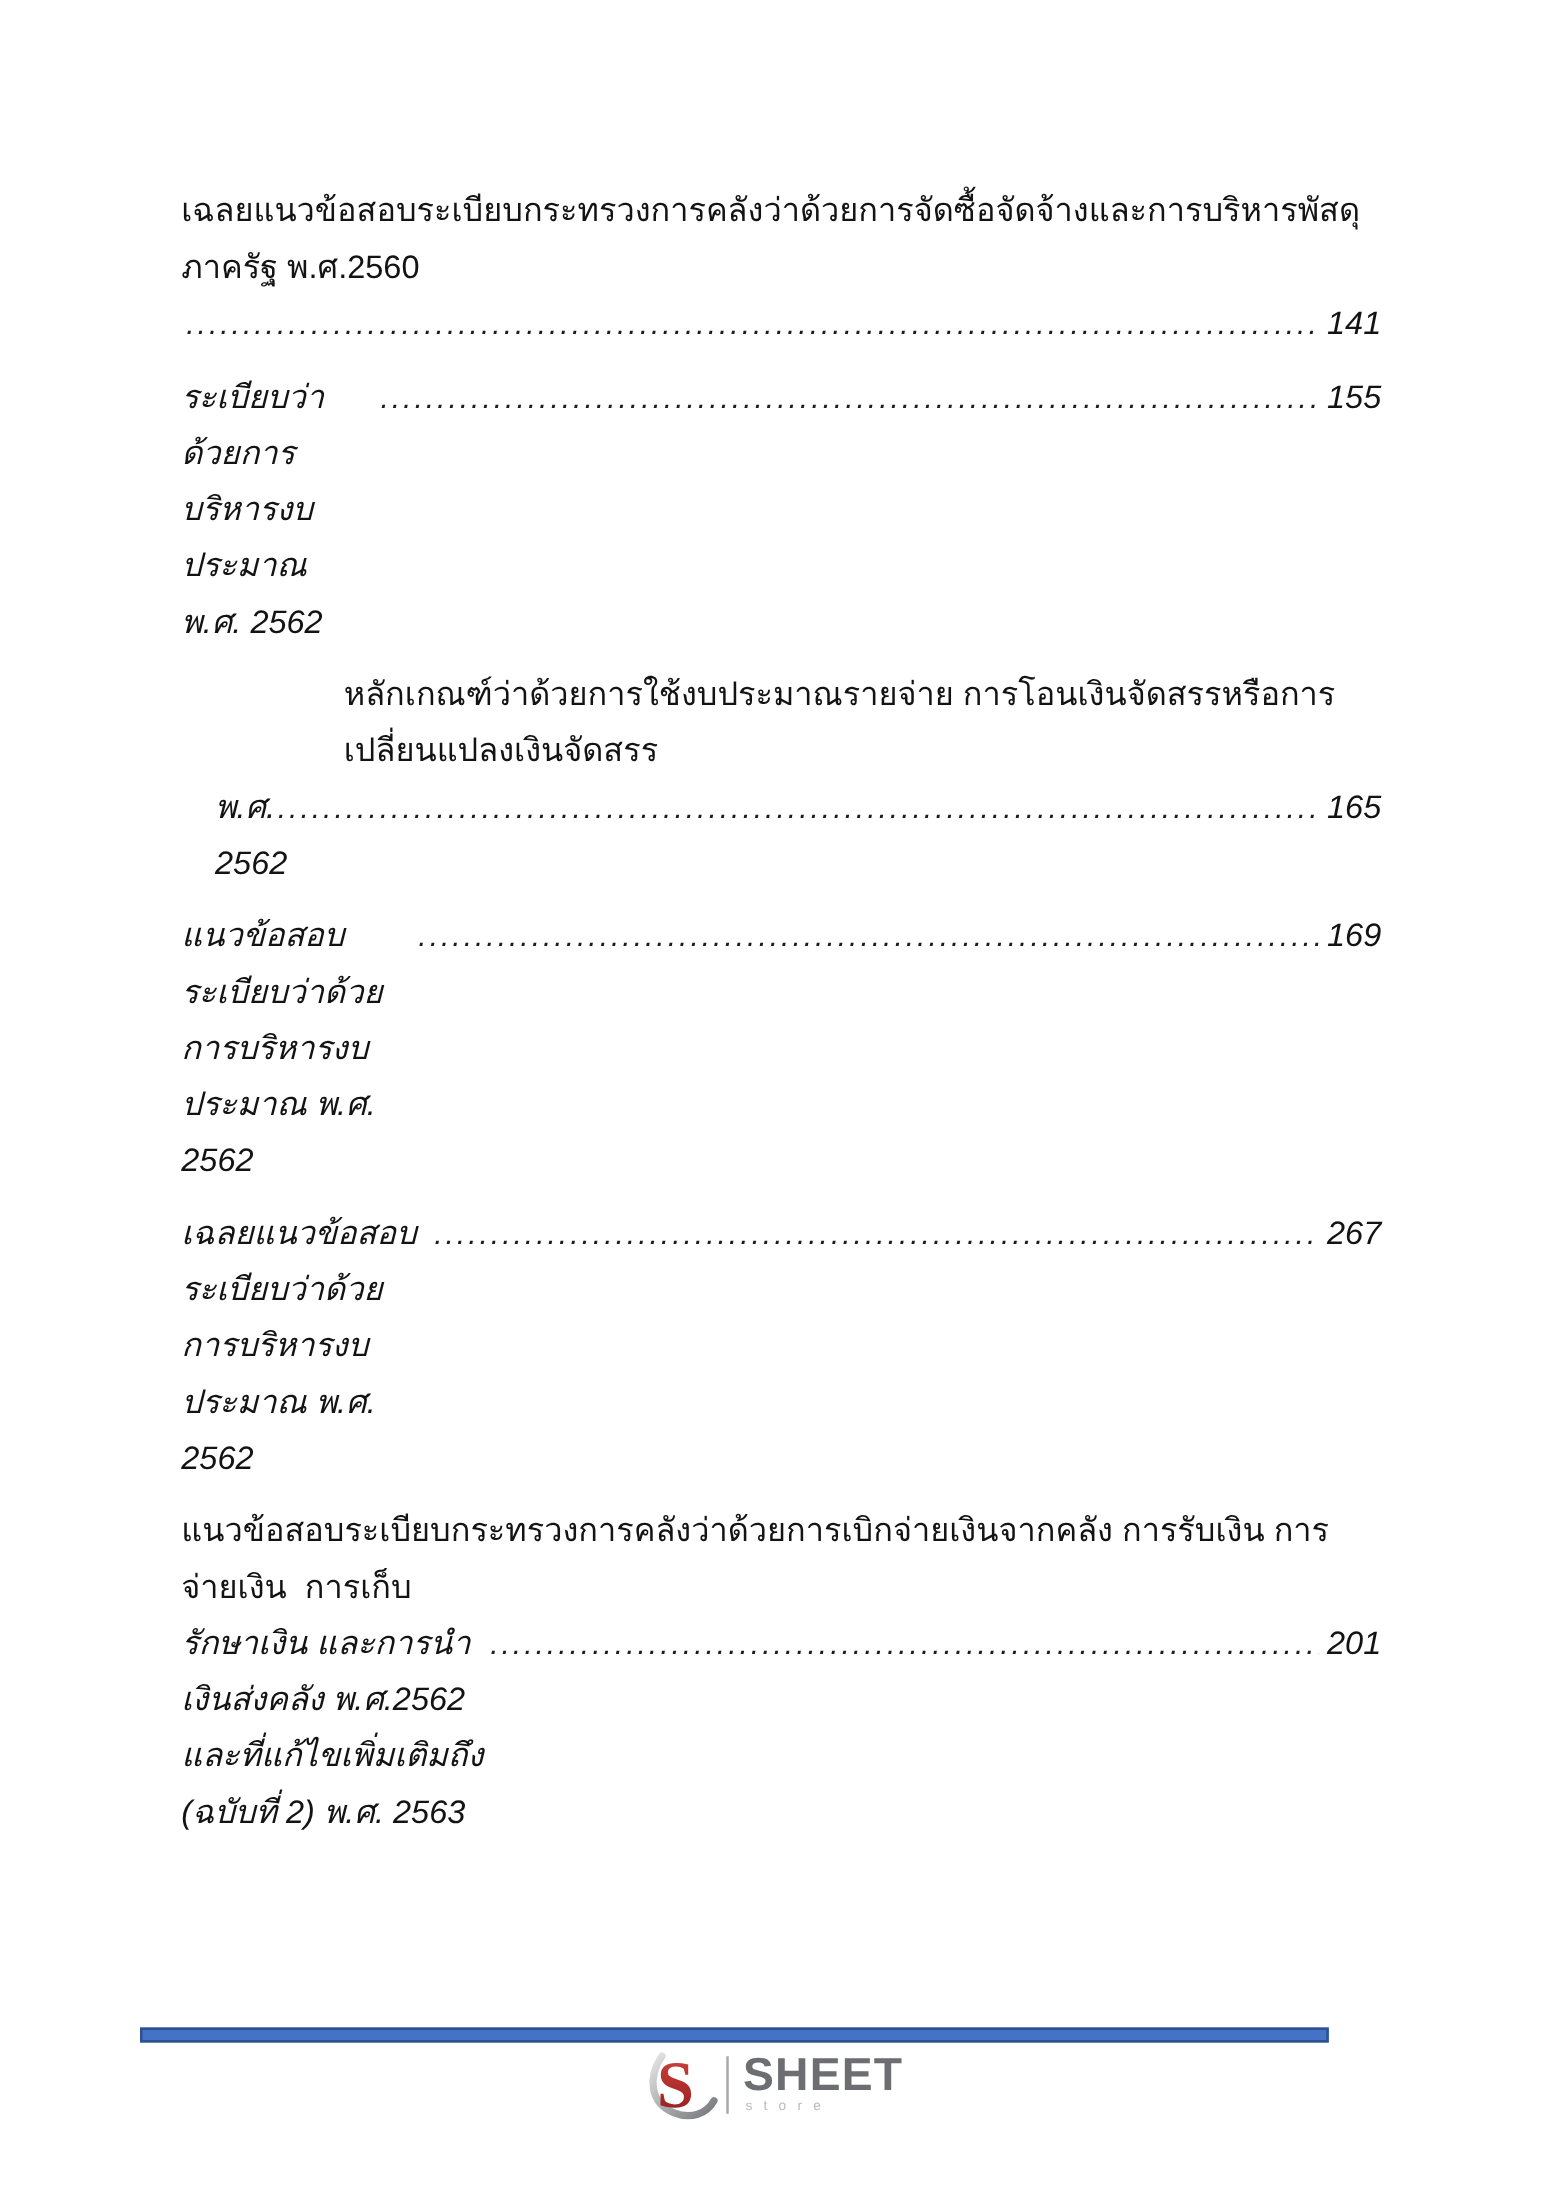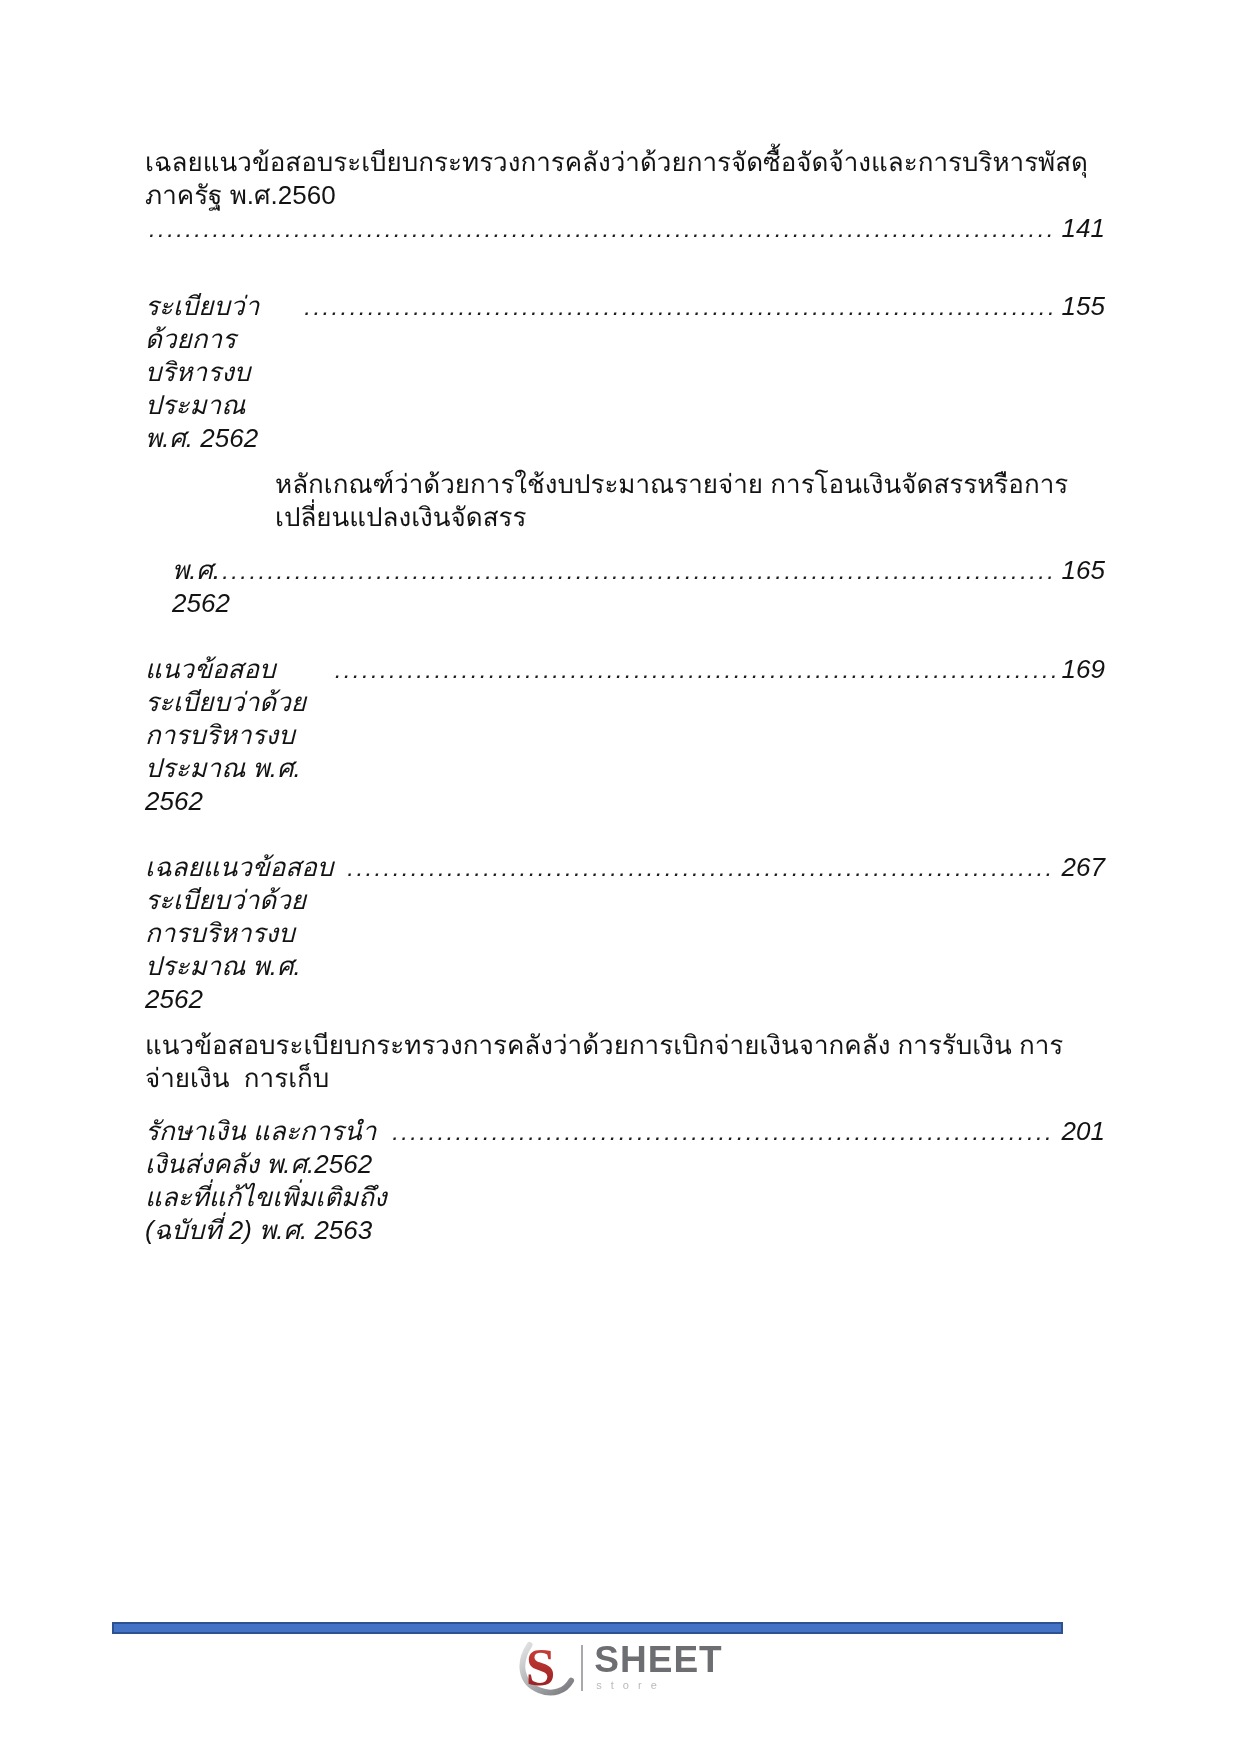--- a/index.html
+++ b/index.html
@@ -17,34 +17,33 @@
   
   .toc {
     position: absolute;
     top: 146px;
     left: 145px;
     width: 960px;
   }
   .toc-entry { margin-bottom: 13px; }
   .toc-line {
     font-size: 26px;
-    line-height: 33px;
+    line-height: 45px;
     min-height: 45px;
     white-space: pre-wrap;
   }
   .toc-line-last {
     display: flex;
     align-items: baseline;
     font-style: italic;
   }
   .toc-text {
     flex: 0 1 auto;
     min-width: 0;
     white-space: pre-wrap;
-    margin-top: 20px;
   }
   .dots {
     flex: 1 1 auto;
     min-width: 14px;
     overflow: hidden;
     white-space: nowrap;
     padding-left: 4px;
     color: #1c1c1c;
   }
   .dots::after {

